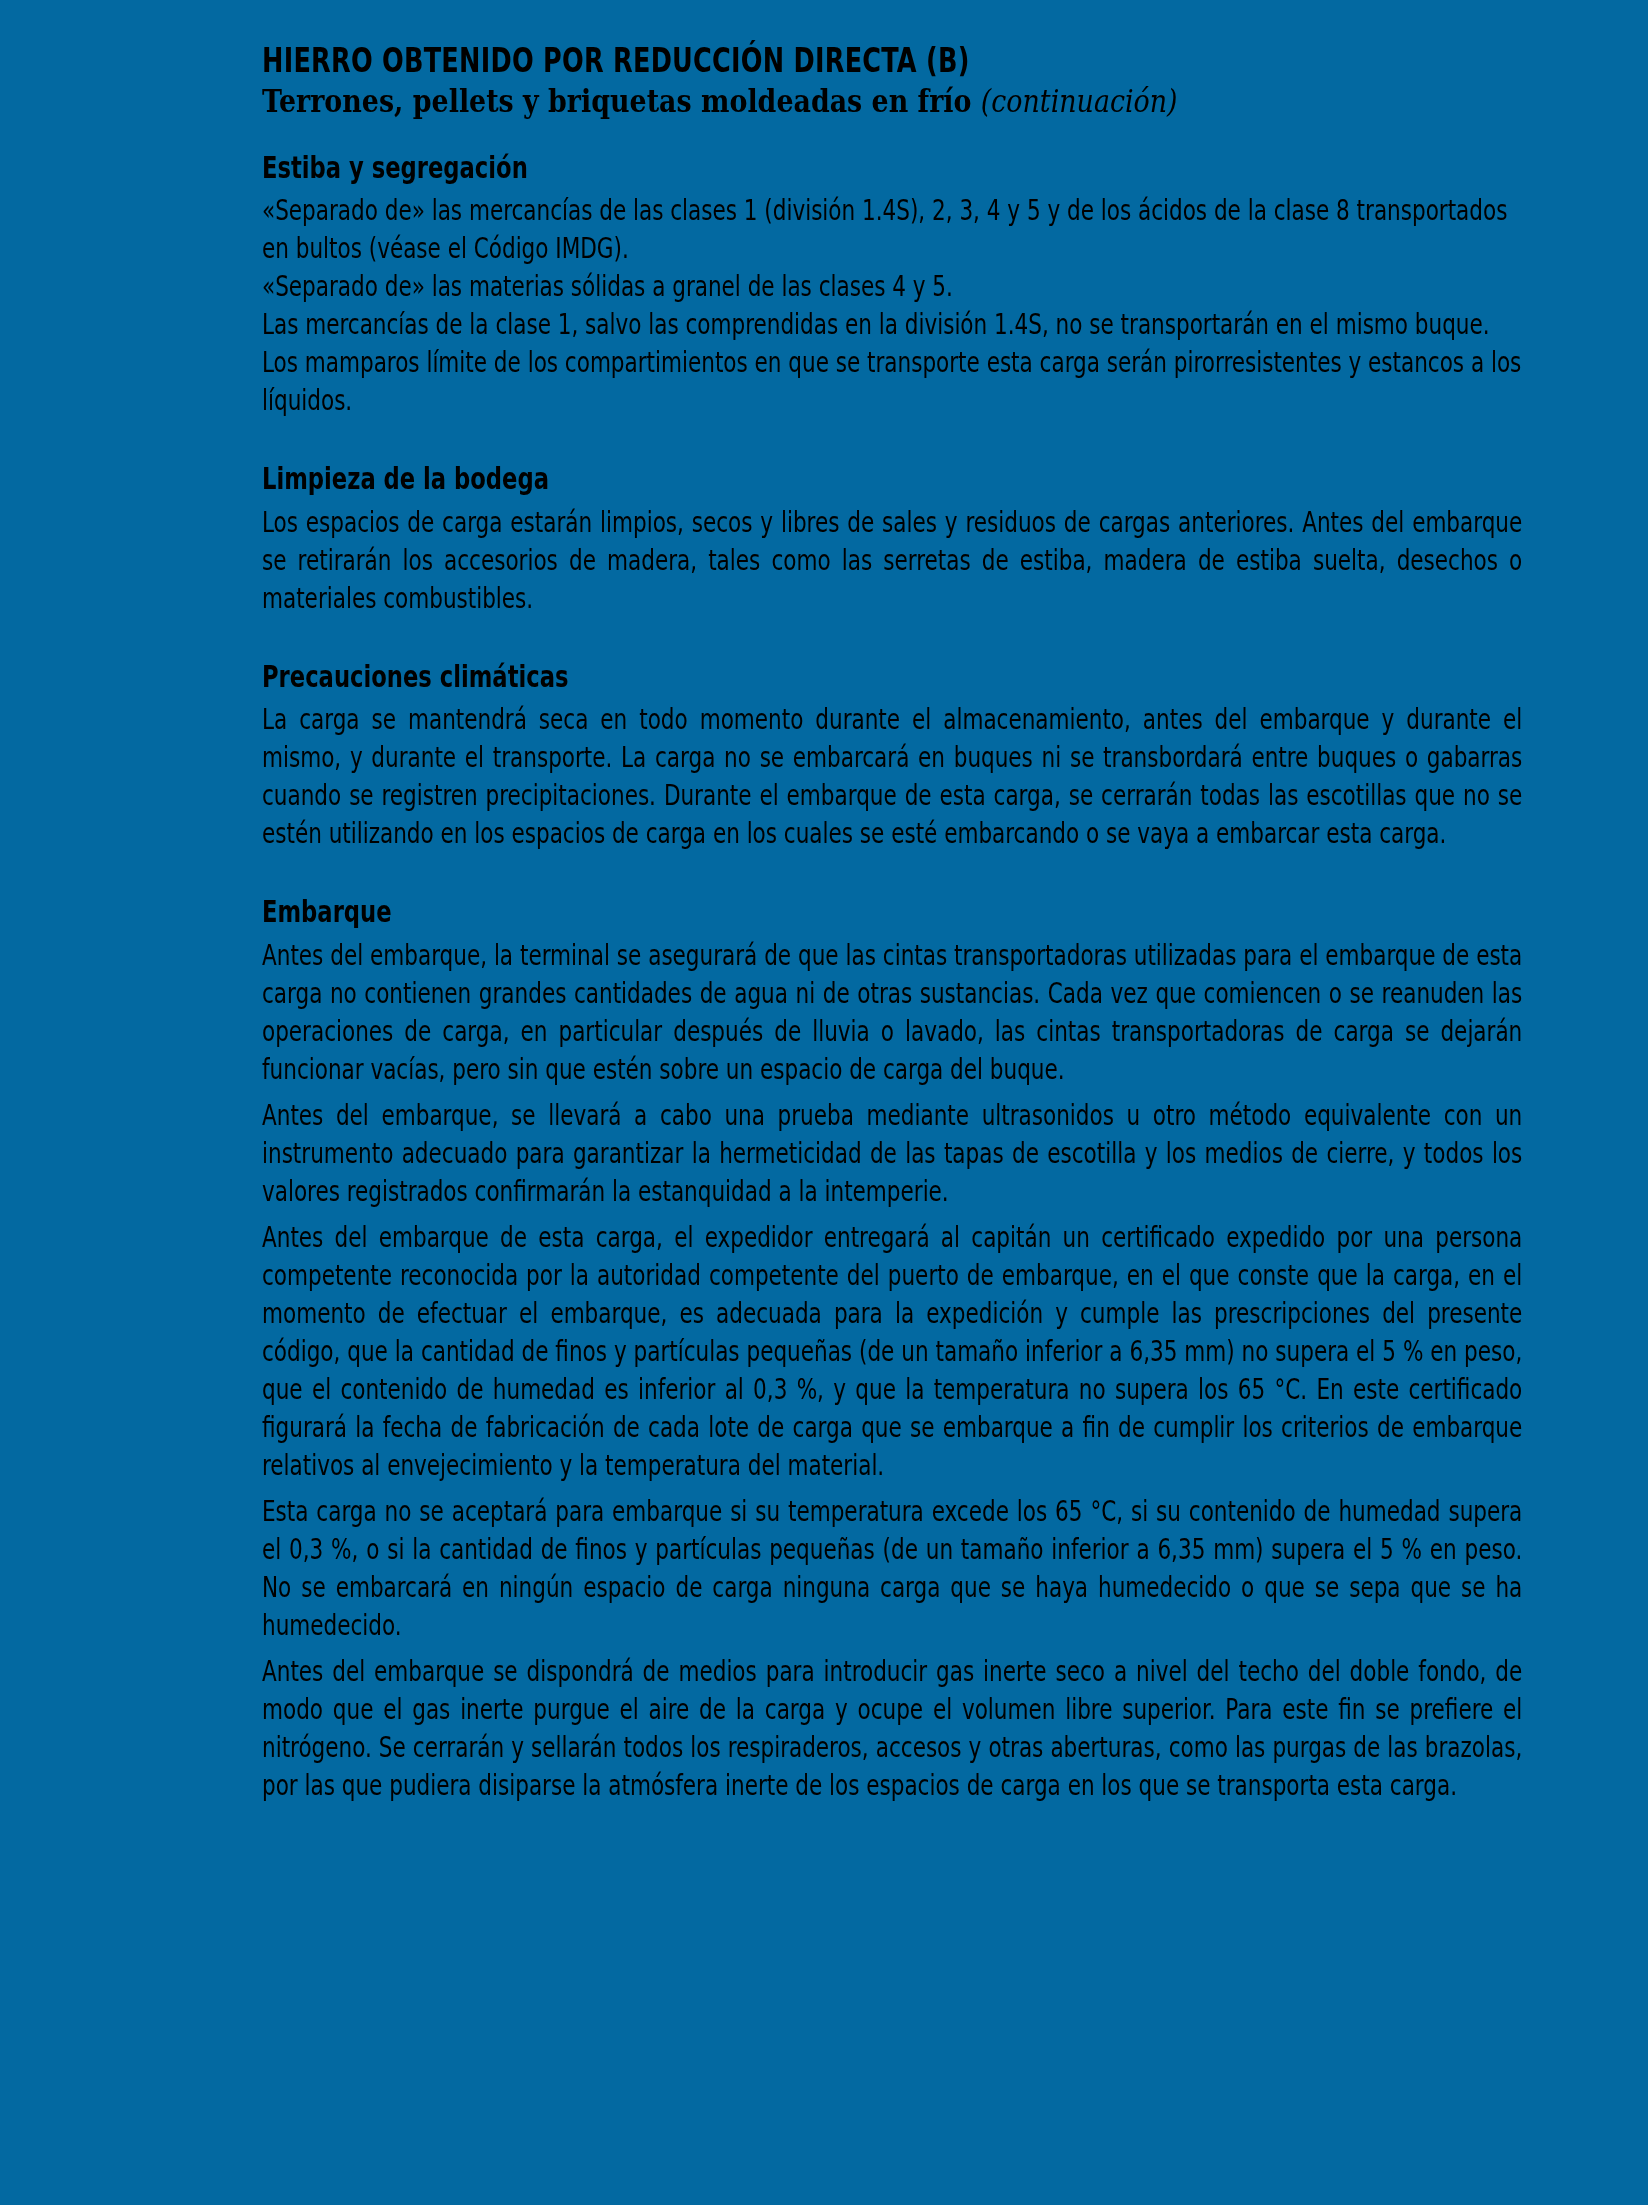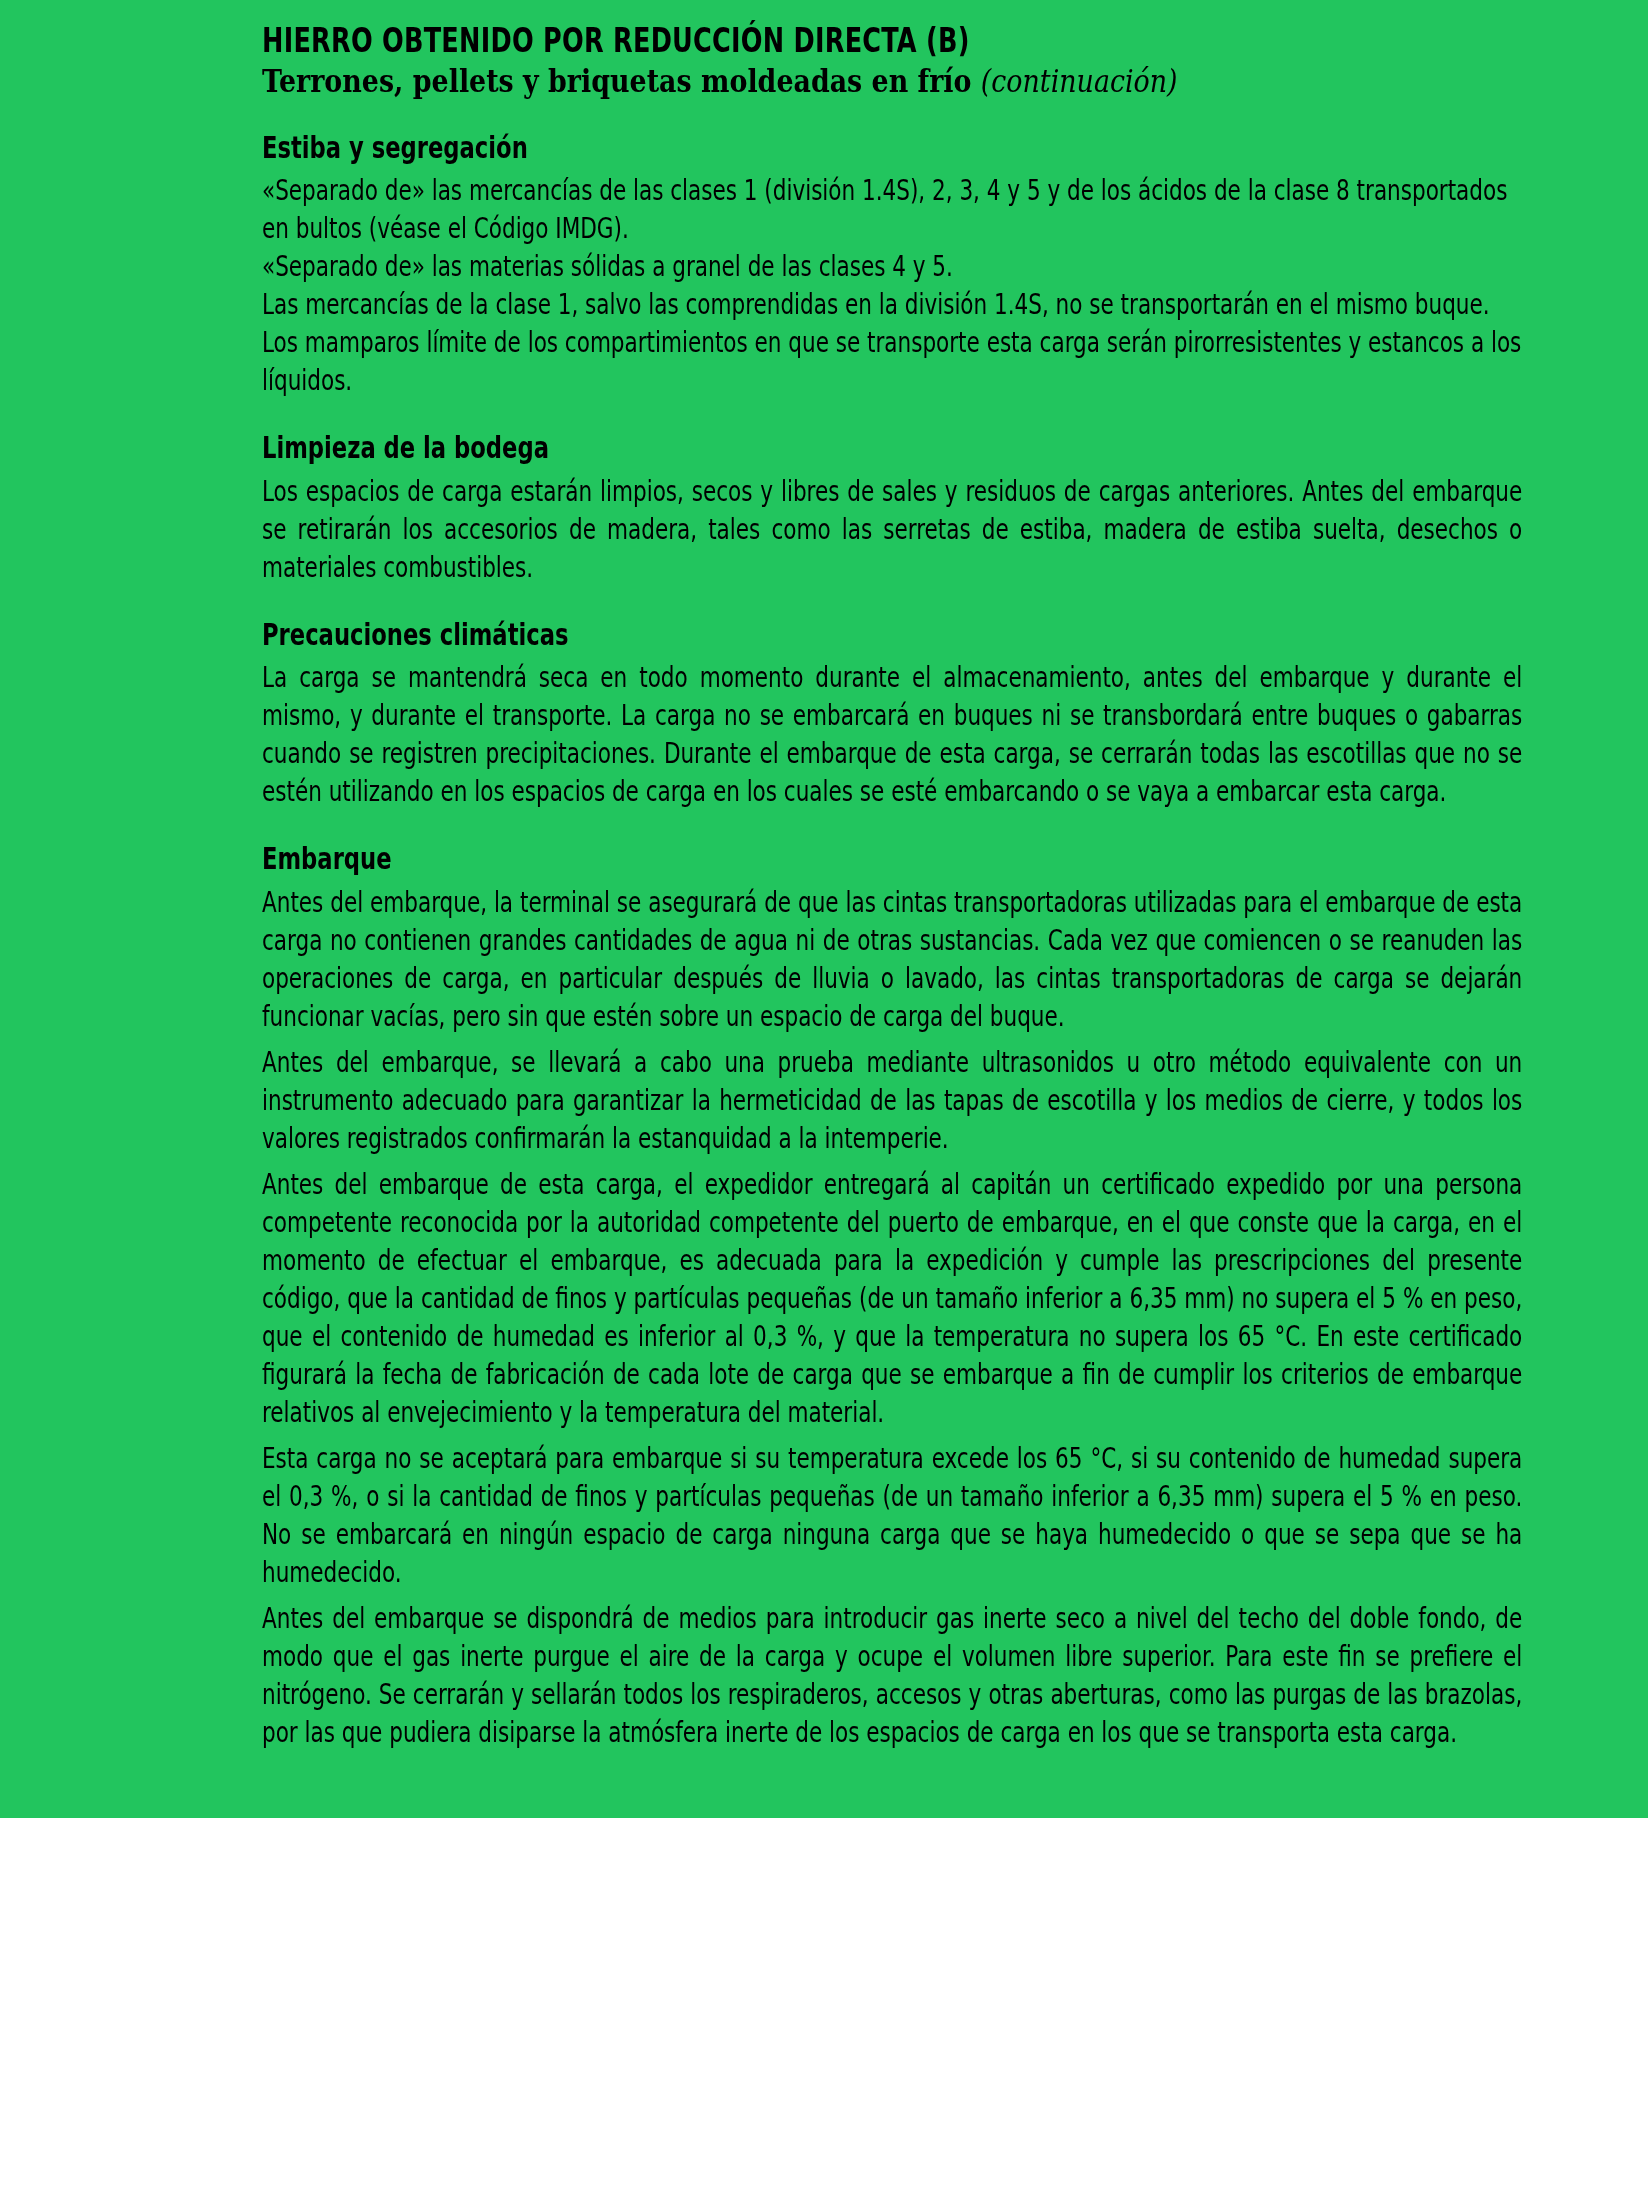--- a/index.html
+++ b/index.html
@@ -10,24 +10,24 @@
   body {
     width: 1648px;
     height: 2205px;
     font-family: "Liberation Sans", sans-serif;
     color: #000000;
     -webkit-font-smoothing: antialiased;
   }
   .page {
     position: relative;
     width: 1648px;
-    height: 1818px;
-    background: #22c55e;
+    height: 2205px;
+    background: #0369a1;
     box-sizing: border-box;
-    padding: 20px 127px 0 262px;
+    padding: 40px 127px 0 262px;
   }
   .content {
     width: 1259px;
   }
 
   
   .doc-title {
     font-family: "DejaVu Sans Condensed", "Liberation Sans Narrow", "Liberation Sans", sans-serif;
     font-weight: bold;
     font-size: 33px;
@@ -57,21 +57,21 @@
     font-family: "DejaVu Sans Condensed", "Liberation Sans Narrow", "Liberation Sans", sans-serif;
     font-weight: bold;
     font-size: 30px;
     line-height: 37px;
     margin: 0 0 6.4px 0;
     transform: scaleX(0.84);
     transform-origin: left center;
     white-space: nowrap;
   }
   .section + .section {
-    margin-top: 29px;
+    margin-top: 40px;
   }
 
   
   .para {
     font-family: "DejaVu Sans Condensed", "Liberation Sans Narrow", "Liberation Sans", sans-serif;
     font-size: 28px;
     line-height: 38px;
     margin: 0;
     transform: scaleX(0.855);
     transform-origin: left top;

